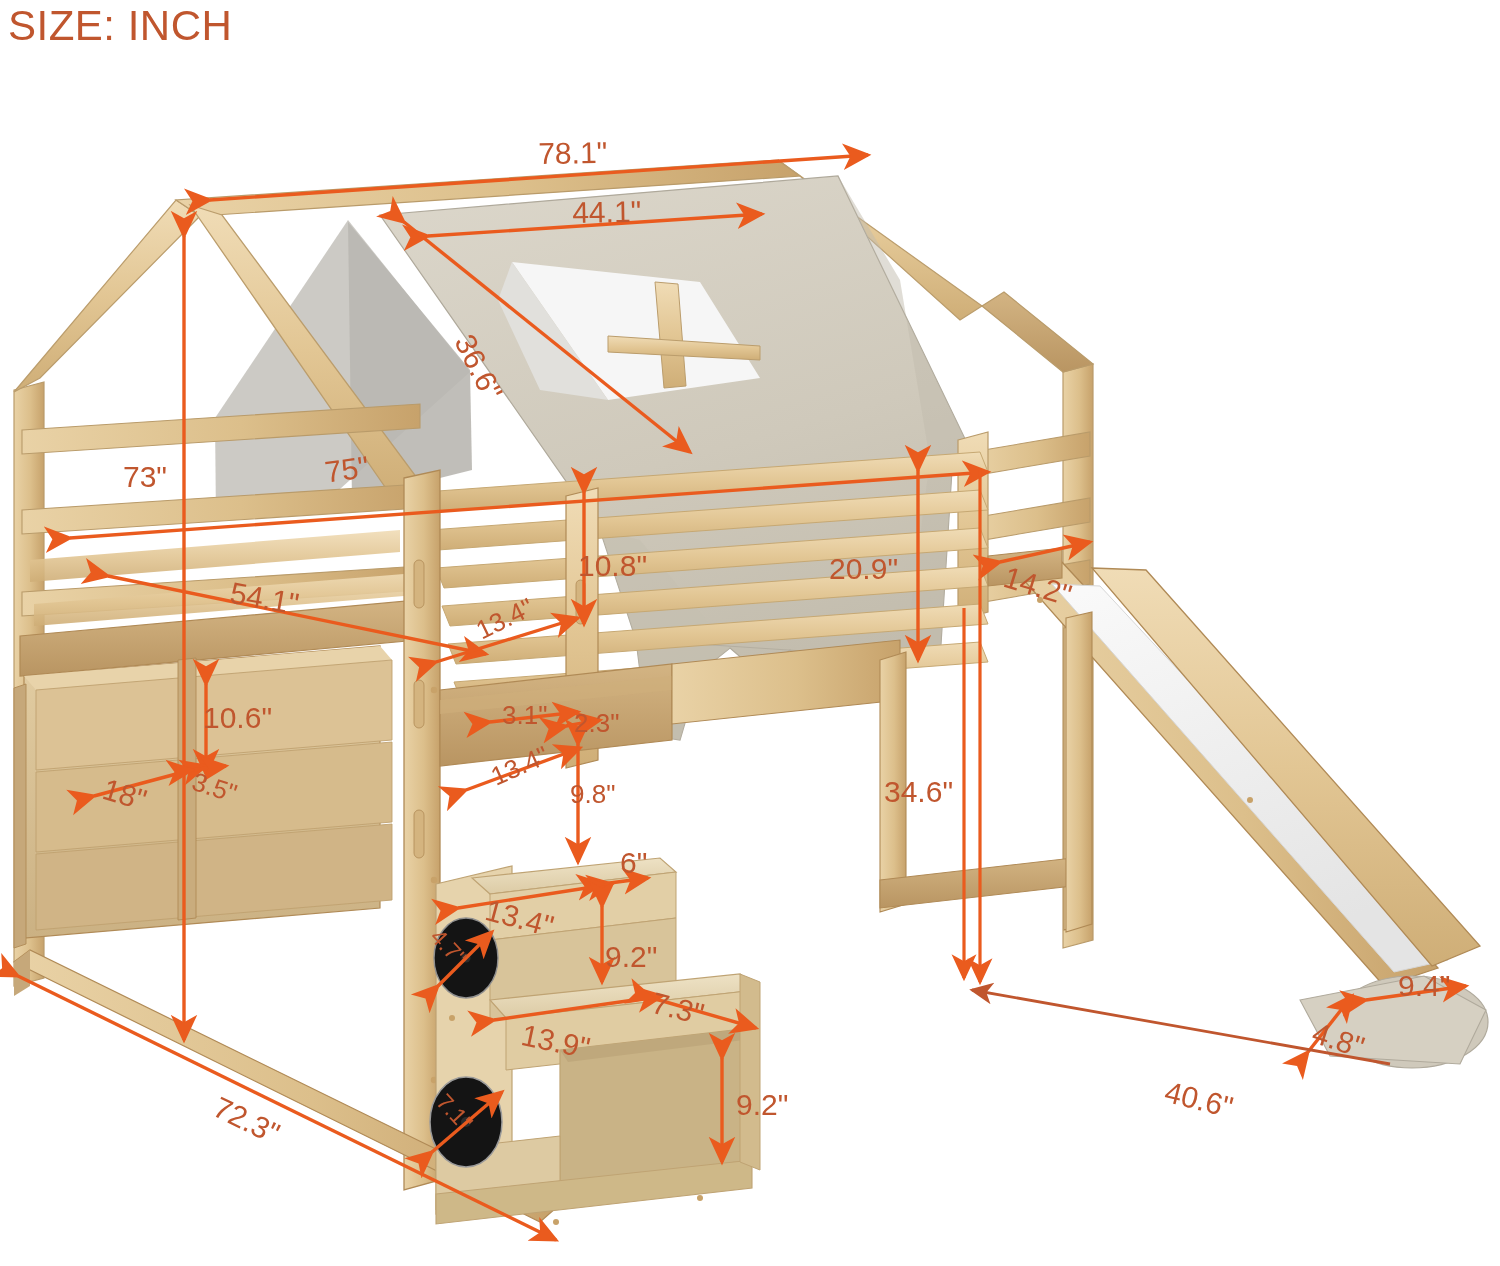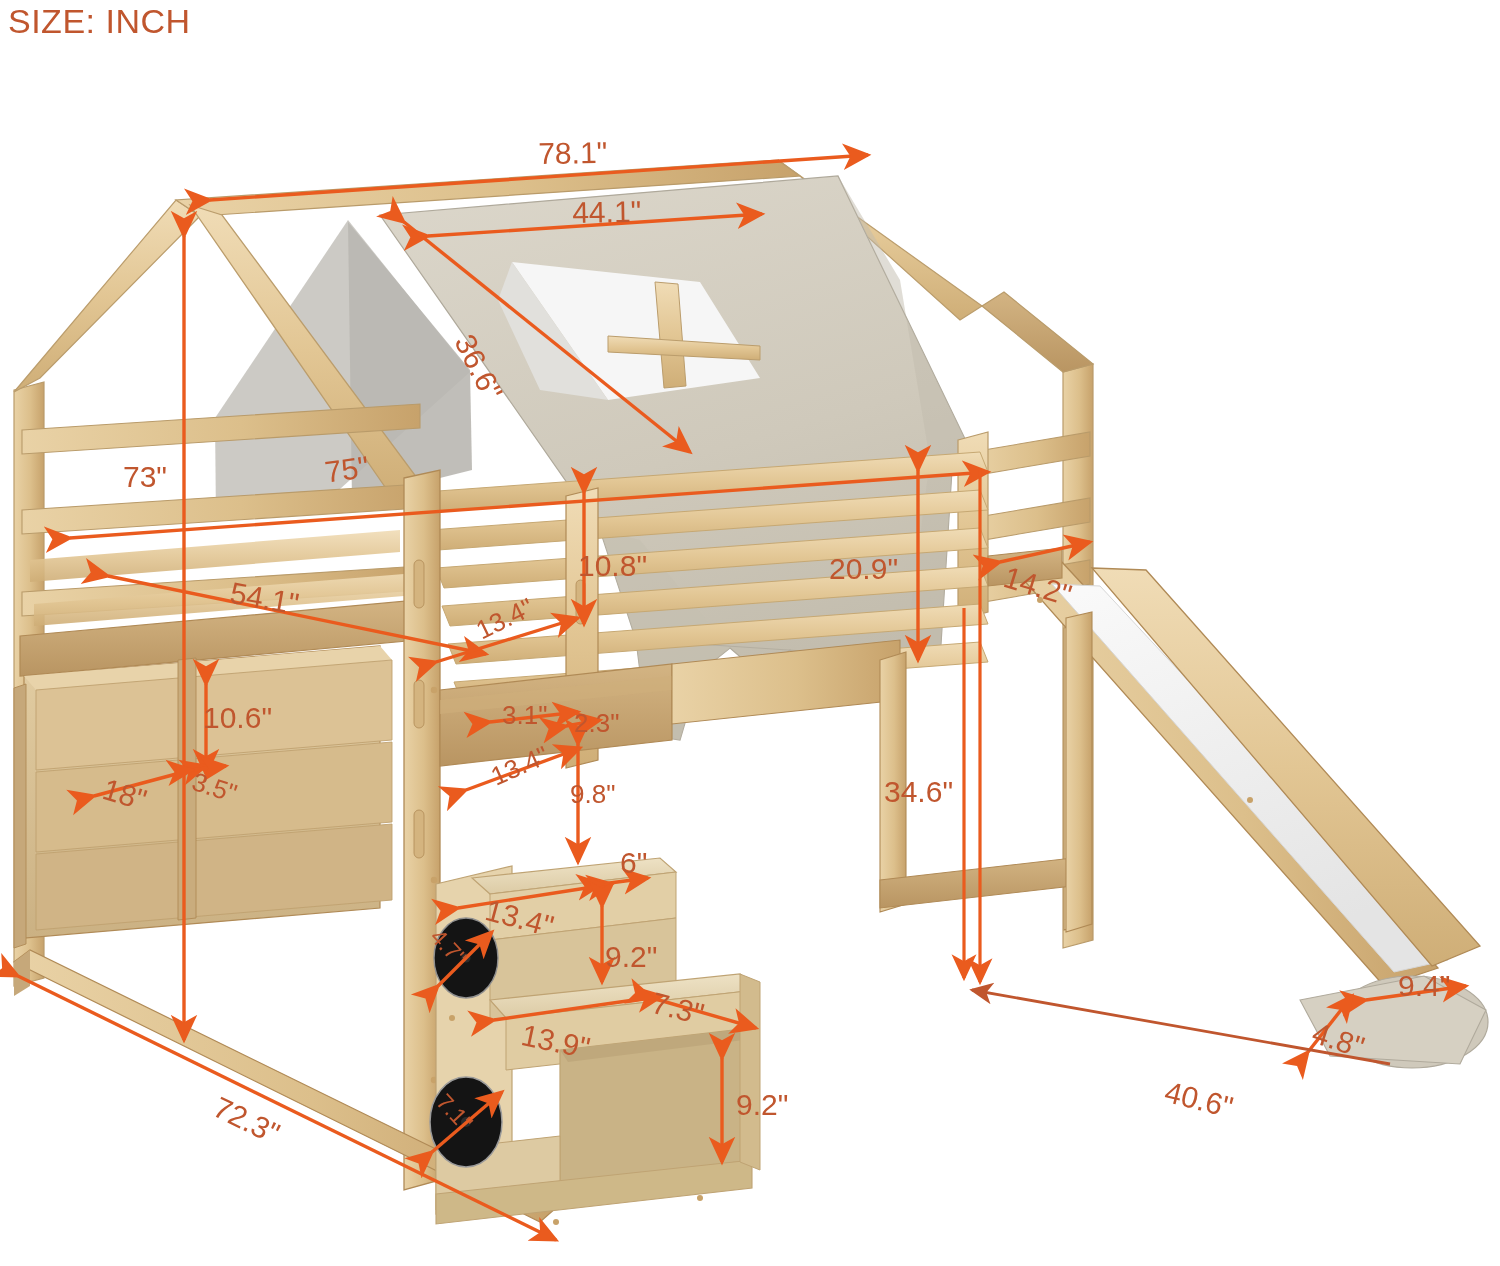--- a/index.html
+++ b/index.html
@@ -3,21 +3,21 @@
 <meta charset="utf-8">
 <title>Product Dimension Diagram</title>
 <style>
   html,body{margin:0;padding:0;background:#ffffff;}
   body{font-family:"Liberation Sans",sans-serif;}
   #stage{position:relative;width:1500px;height:1266px;background:#ffffff;overflow:hidden;}
   #art{position:absolute;left:0;top:0;width:1500px;height:1266px;}
   #overlay{position:absolute;left:0;top:0;width:1500px;height:1266px;pointer-events:none;}
   #title{
     position:absolute;left:8px;top:2px;
-    font-size:34px;font-weight:400;letter-spacing:.5px;
+    font-size:42px;font-weight:400;letter-spacing:.5px;
     color:#C0562E;font-family:"Liberation Sans",sans-serif;
     white-space:nowrap;
   }
   .dim{
     position:absolute;
     color:#C0562E;
     font-size:30px;
     font-family:"Liberation Sans",sans-serif;
     white-space:nowrap;
     transform-origin:0 0;

